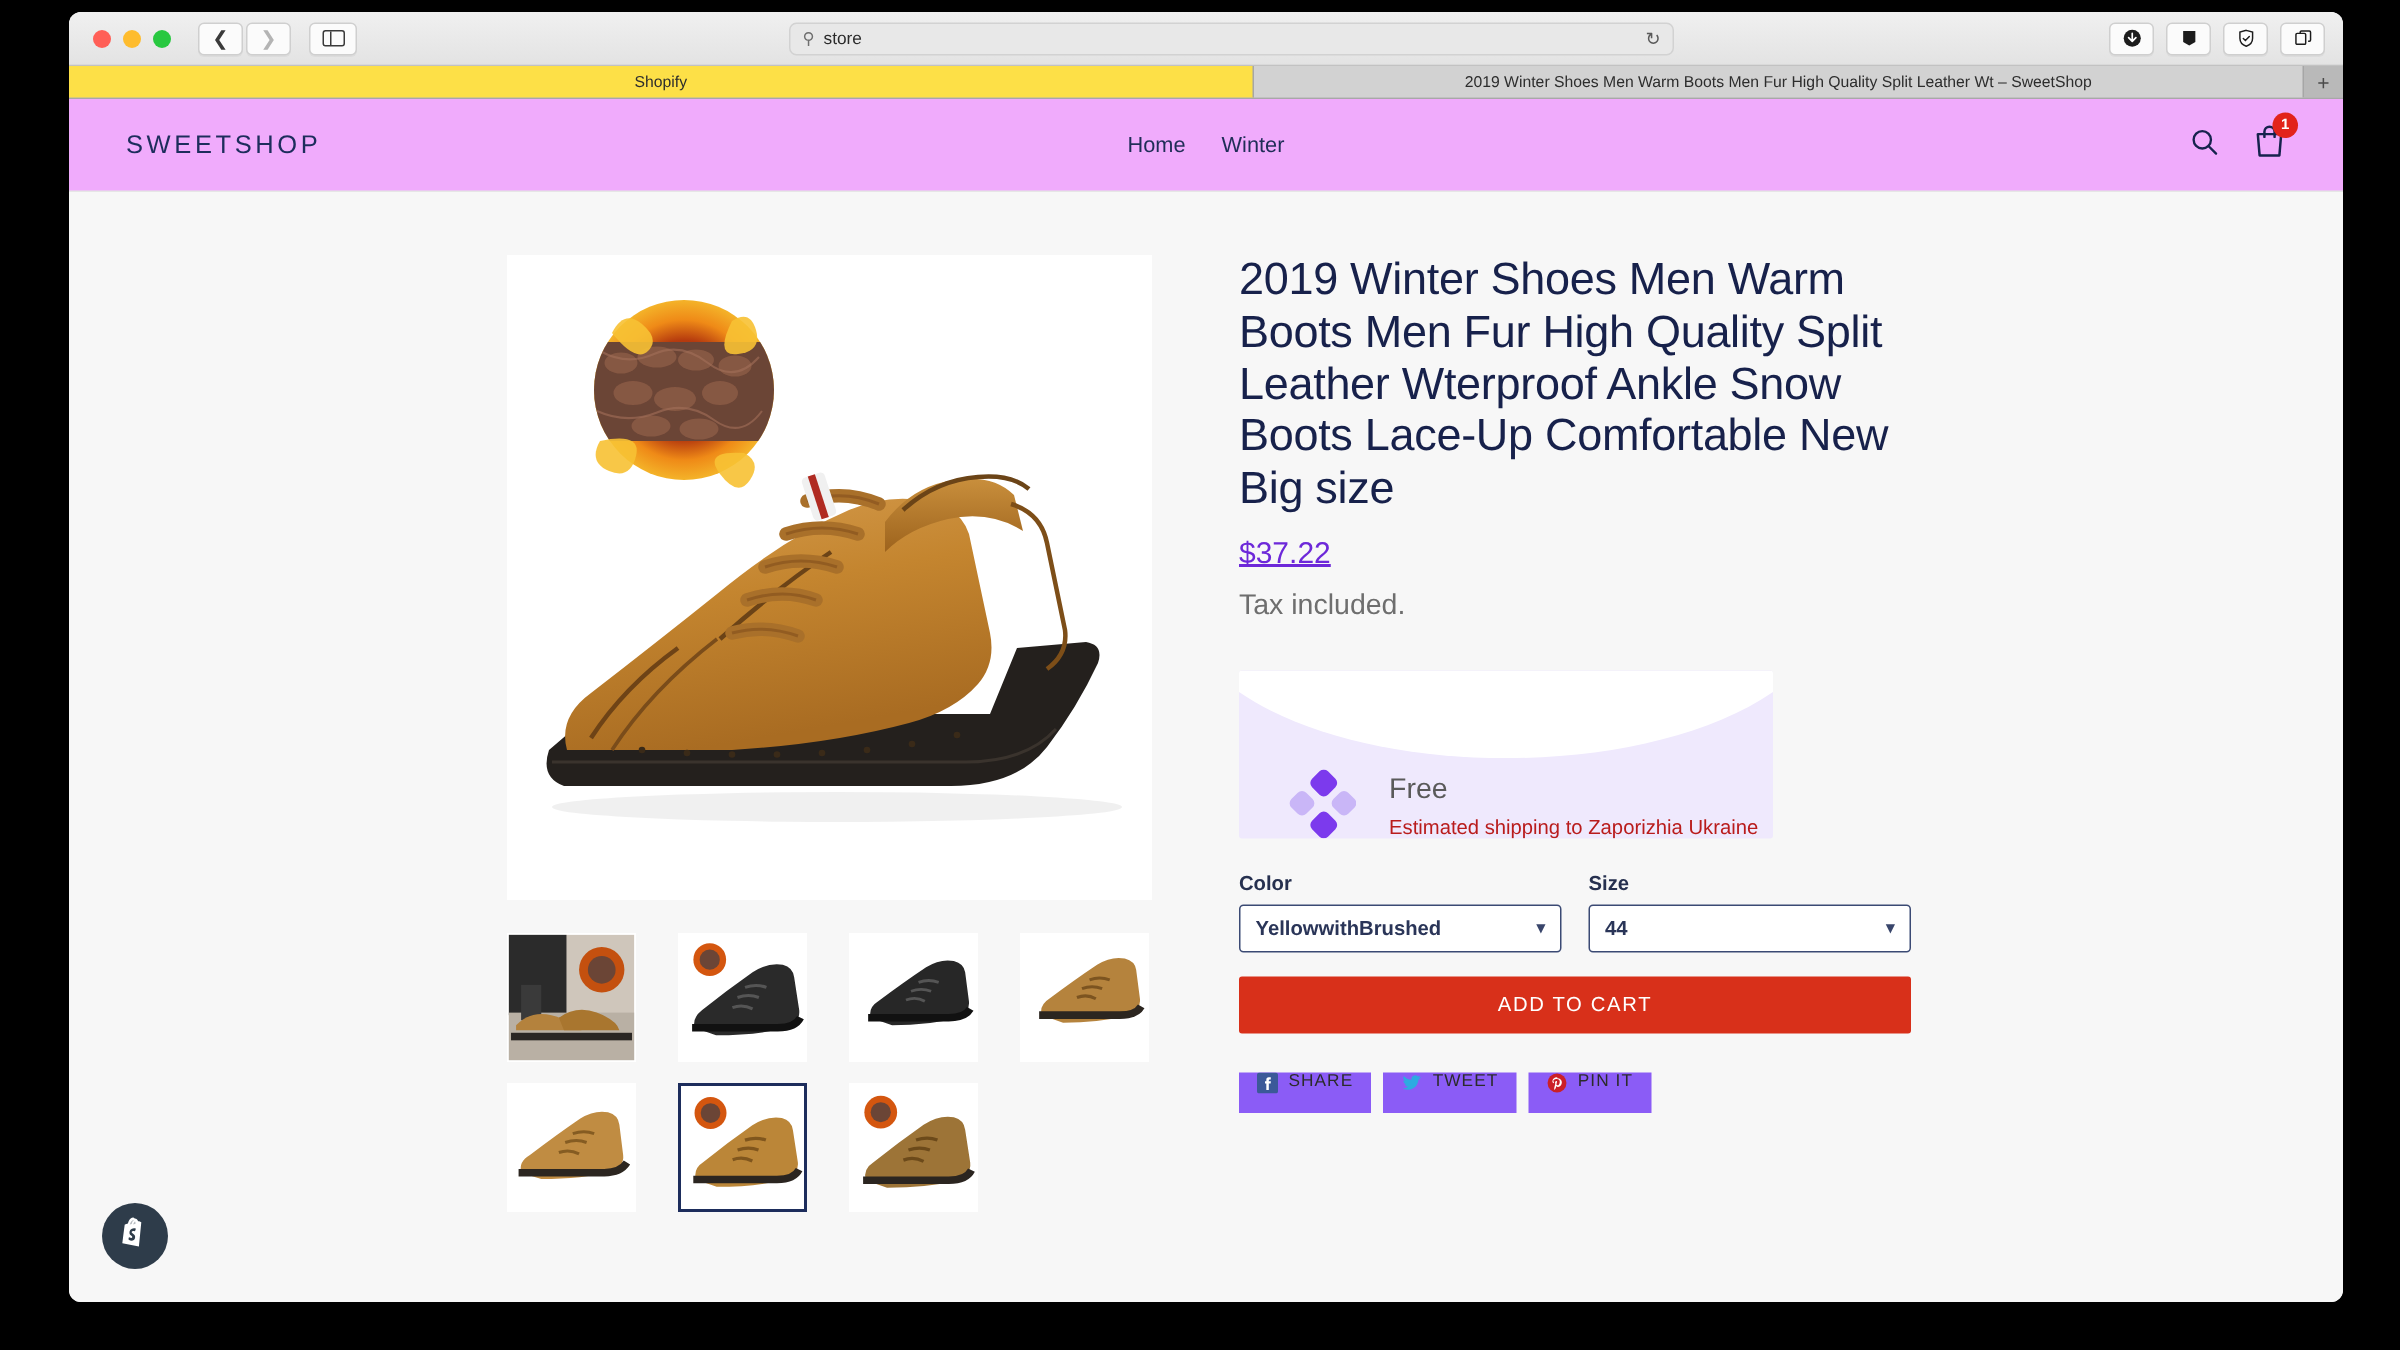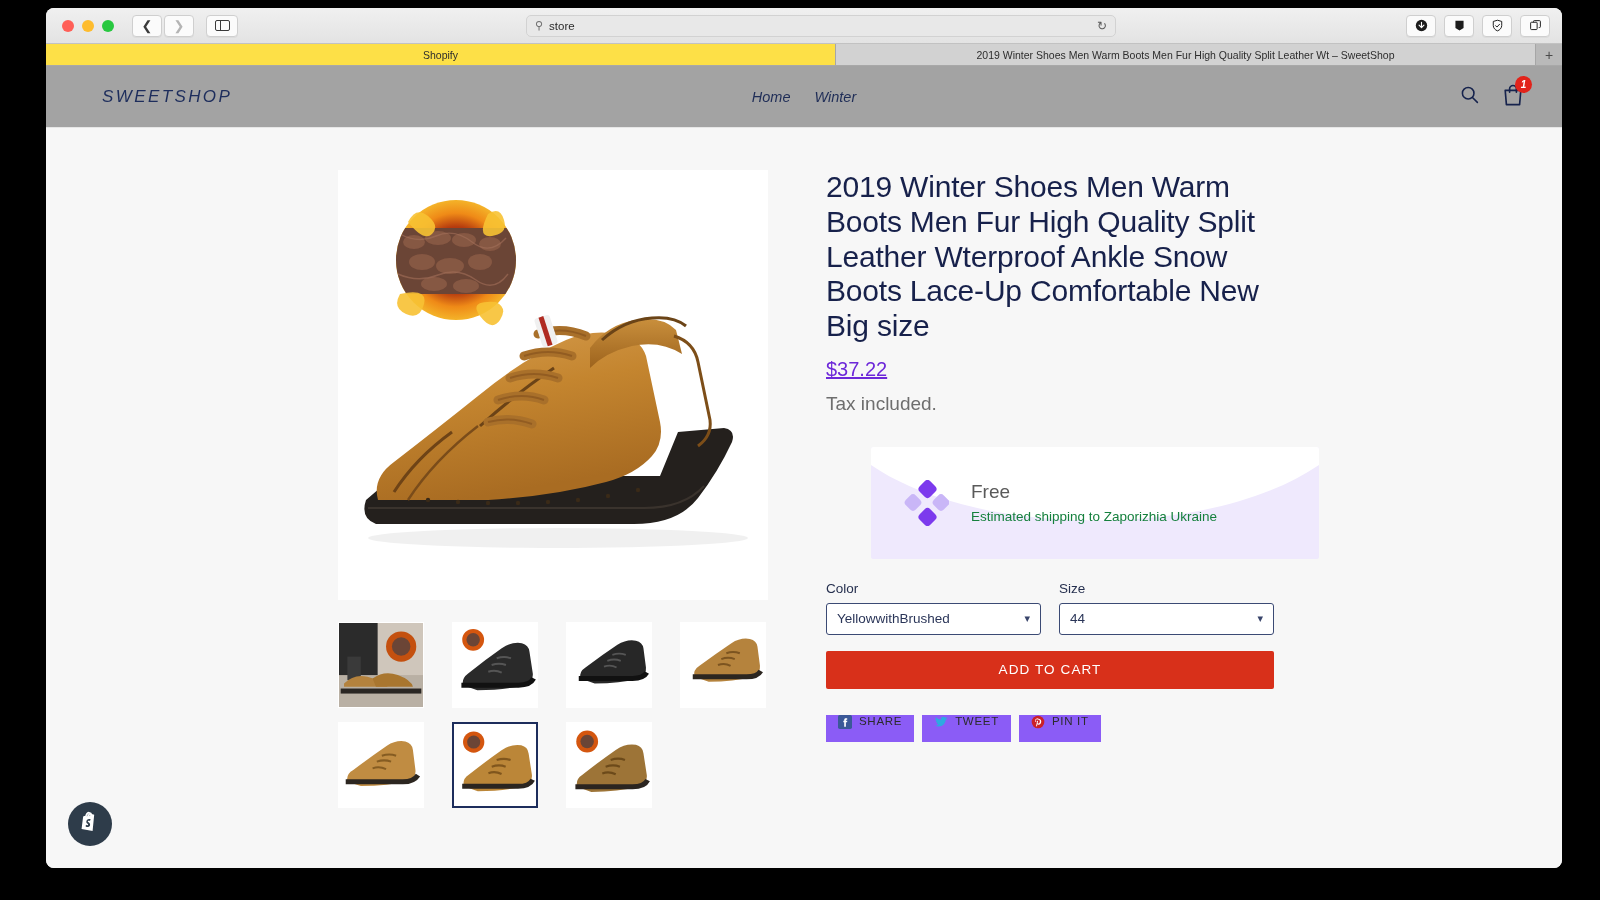--- a/index.html
+++ b/index.html
@@ -94,26 +94,25 @@
     width: 26px; background: #b9b9b9;
     display: flex; align-items: center; justify-content: center;
     font-size: 14px; color: #4a4a4a;
   }
 
   
   .site { background: #f7f7f7; height: 802px; position: relative; }
 
   .site-header {
     height: 62px;
-    background: #a3a3a3;
+    background: #f0abfc;
     border-bottom: 1px solid #e6e6e6;
     display: flex; align-items: center;
-    padding: 0 56px;
+    padding: 0 38px;
     position: relative;
-    font-style: italic;
   }
   .logo {
     font-size: 17px; letter-spacing: 2.4px;
     color: #1d2d5c; font-weight: 400;
   }
   .mainnav {
     position: absolute; left: 50%; transform: translateX(-50%);
     display: flex; gap: 24px; align-items: flex-end;
   }
   .mainnav a {
@@ -175,36 +174,36 @@
     letter-spacing: -0.2px;
   }
   .p-price {
     font-size: 20px; color: #6d28d9;
     margin-top: 14px; font-weight: 400; text-decoration: underline;
   }
   .p-tax { font-size: 19px; color: #6e6e6e; margin-top: 12px; }
 
   .ship-banner {
     margin-top: 32px;
-    width: 448px; height: 112px;
+    width: 356px; height: 112px;
     background: #efe9fd;
     border-radius: 2px;
     position: relative; overflow: hidden;
-    display: flex; align-items: center; margin-left: 45px;
+    display: flex; align-items: flex-end;
   }
   .ship-swoosh {
     position: absolute; inset: 0;
   }
   .ship-icon { position: relative; margin-left: 32px; width: 46px; height: 46px; }
   .ship-text { position: relative; margin-left: 22px; }
   .ship-title { font-size: 19px; color: #5a5a5a; }
-  .ship-sub { font-size: 13.5px; color: #15803d; margin-top: 6px; }
+  .ship-sub { font-size: 13.5px; color: #b91c1c; margin-top: 6px; }
 
   .selectors { display: flex; gap: 18px; margin-top: 22px; }
-  .sel-group { width: 215px; }
+  .sel-group { width: 215px; font-weight: bold; }
   .sel-label { font-size: 13.5px; color: #26304f; margin-bottom: 7px; }
   .sel-box {
     height: 32px; border: 1px solid #3b4a74;
     background: #fff; border-radius: 3px;
     display: flex; align-items: center; justify-content: space-between;
     padding: 12px 10px;
     font-size: 13.5px; color: #2a3558;
   }
   .chev { font-size: 11px; color: #39456b; }
 

